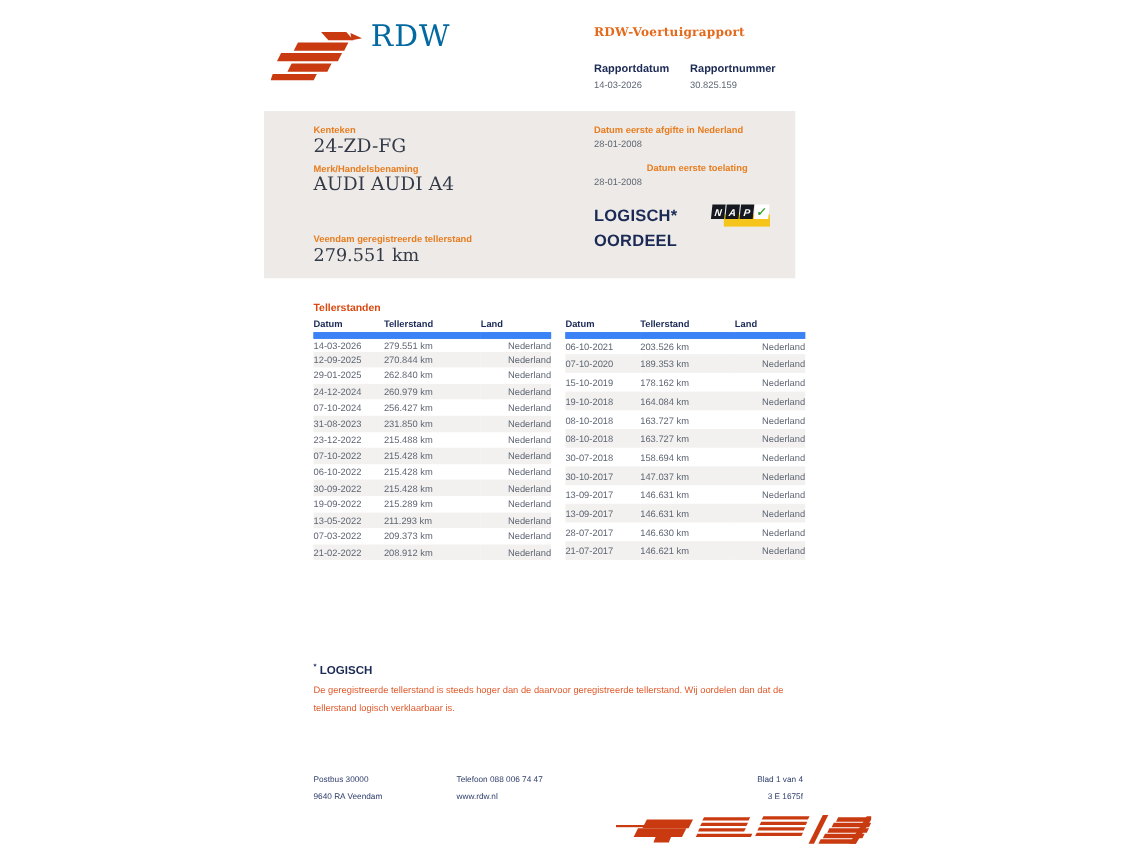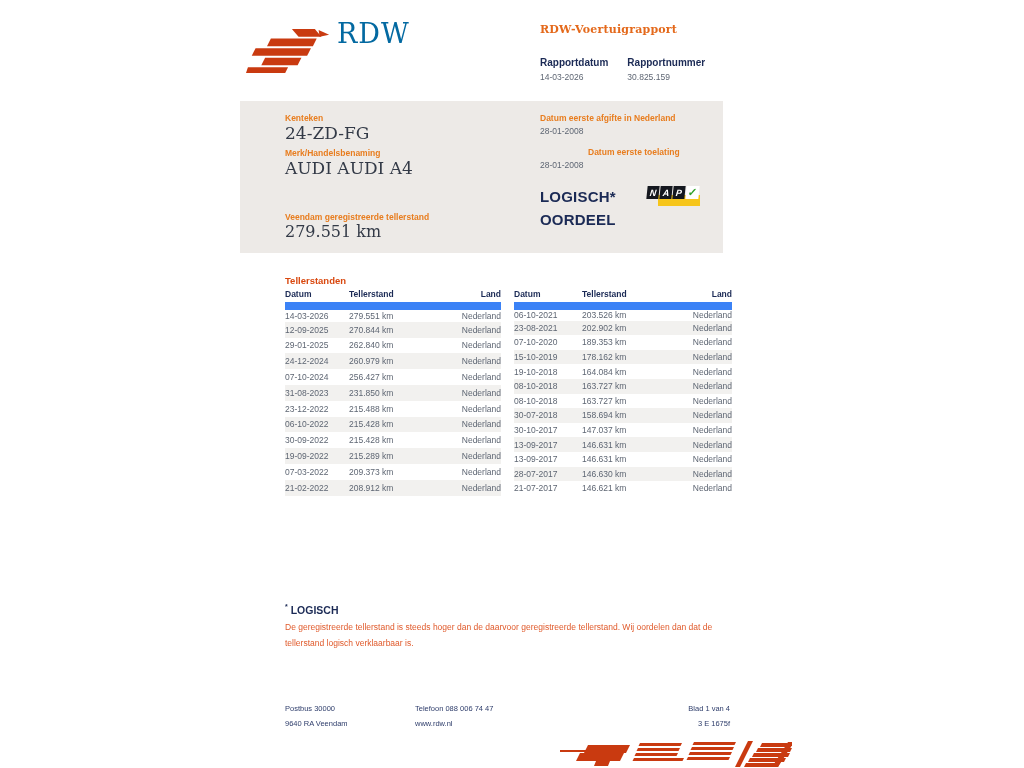--- a/index.html
+++ b/index.html
@@ -54,23 +54,23 @@
   }
 
   
   .section-title { left:285px; top:275px; font-size:9.5px; font-weight:bold; color:#d9480f; }
   .tables-wrap { left:285px; top:289px; width:447px; display:flex; gap:13px; }
   table { border-collapse:collapse; table-layout:fixed; }
   .tbl-left  { width:216px; }
   .tbl-right { width:218px; }
   th {
     font-size:8.5px; font-weight:bold; color:#1b2a55; text-align:left;
-    padding:0 0 3px 0; border-bottom:8px solid #3b82f6;
-  }
-  th:last-child { text-align:right; }
+    padding:0 0 3px 0; border-bottom:6px solid #3b82f6;
+  }
+  th:last-child { text-align:left; }
   td { font-size:8.5px; color:#5e6673; height:14.6px; padding:0; vertical-align:middle; }
   td:last-child { text-align:right; }
   tbody tr:nth-child(even) { background:#f2f1ef; }
 
   
   .footnote-title { left:285px; top:603px; font-size:10.5px; font-weight:800; color:#1b2a55; }
   .footnote-title sup { font-size:7px; }
   .footnote-text {
     left:285px; top:620px; width:452px; font-size:8.5px; color:#e05a2b; line-height:1.85;
   }
@@ -194,32 +194,42 @@
             <td>31-08-2023</td>
             <td>231.850 km</td>
             <td>Nederland</td>
           </tr>
           <tr>
             <td>23-12-2022</td>
             <td>215.488 km</td>
             <td>Nederland</td>
           </tr>
           <tr>
+            <td>07-10-2022</td>
+            <td>215.428 km</td>
+            <td>Nederland</td>
+          </tr>
+          <tr>
             <td>06-10-2022</td>
             <td>215.428 km</td>
             <td>Nederland</td>
           </tr>
           <tr>
             <td>30-09-2022</td>
             <td>215.428 km</td>
             <td>Nederland</td>
           </tr>
           <tr>
             <td>19-09-2022</td>
             <td>215.289 km</td>
+            <td>Nederland</td>
+          </tr>
+          <tr>
+            <td>13-05-2022</td>
+            <td>211.293 km</td>
             <td>Nederland</td>
           </tr>
           <tr>
             <td>07-03-2022</td>
             <td>209.373 km</td>
             <td>Nederland</td>
           </tr>
           <tr>
             <td>21-02-2022</td>
             <td>208.912 km</td>
@@ -241,25 +251,20 @@
           <th>Land</th>
         </tr>
       </thead>
       <tbody>
           <tr>
             <td>06-10-2021</td>
             <td>203.526 km</td>
             <td>Nederland</td>
           </tr>
           <tr>
-            <td>23-08-2021</td>
-            <td>202.902 km</td>
-            <td>Nederland</td>
-          </tr>
-          <tr>
             <td>07-10-2020</td>
             <td>189.353 km</td>
             <td>Nederland</td>
           </tr>
           <tr>
             <td>15-10-2019</td>
             <td>178.162 km</td>
             <td>Nederland</td>
           </tr>
           <tr>

